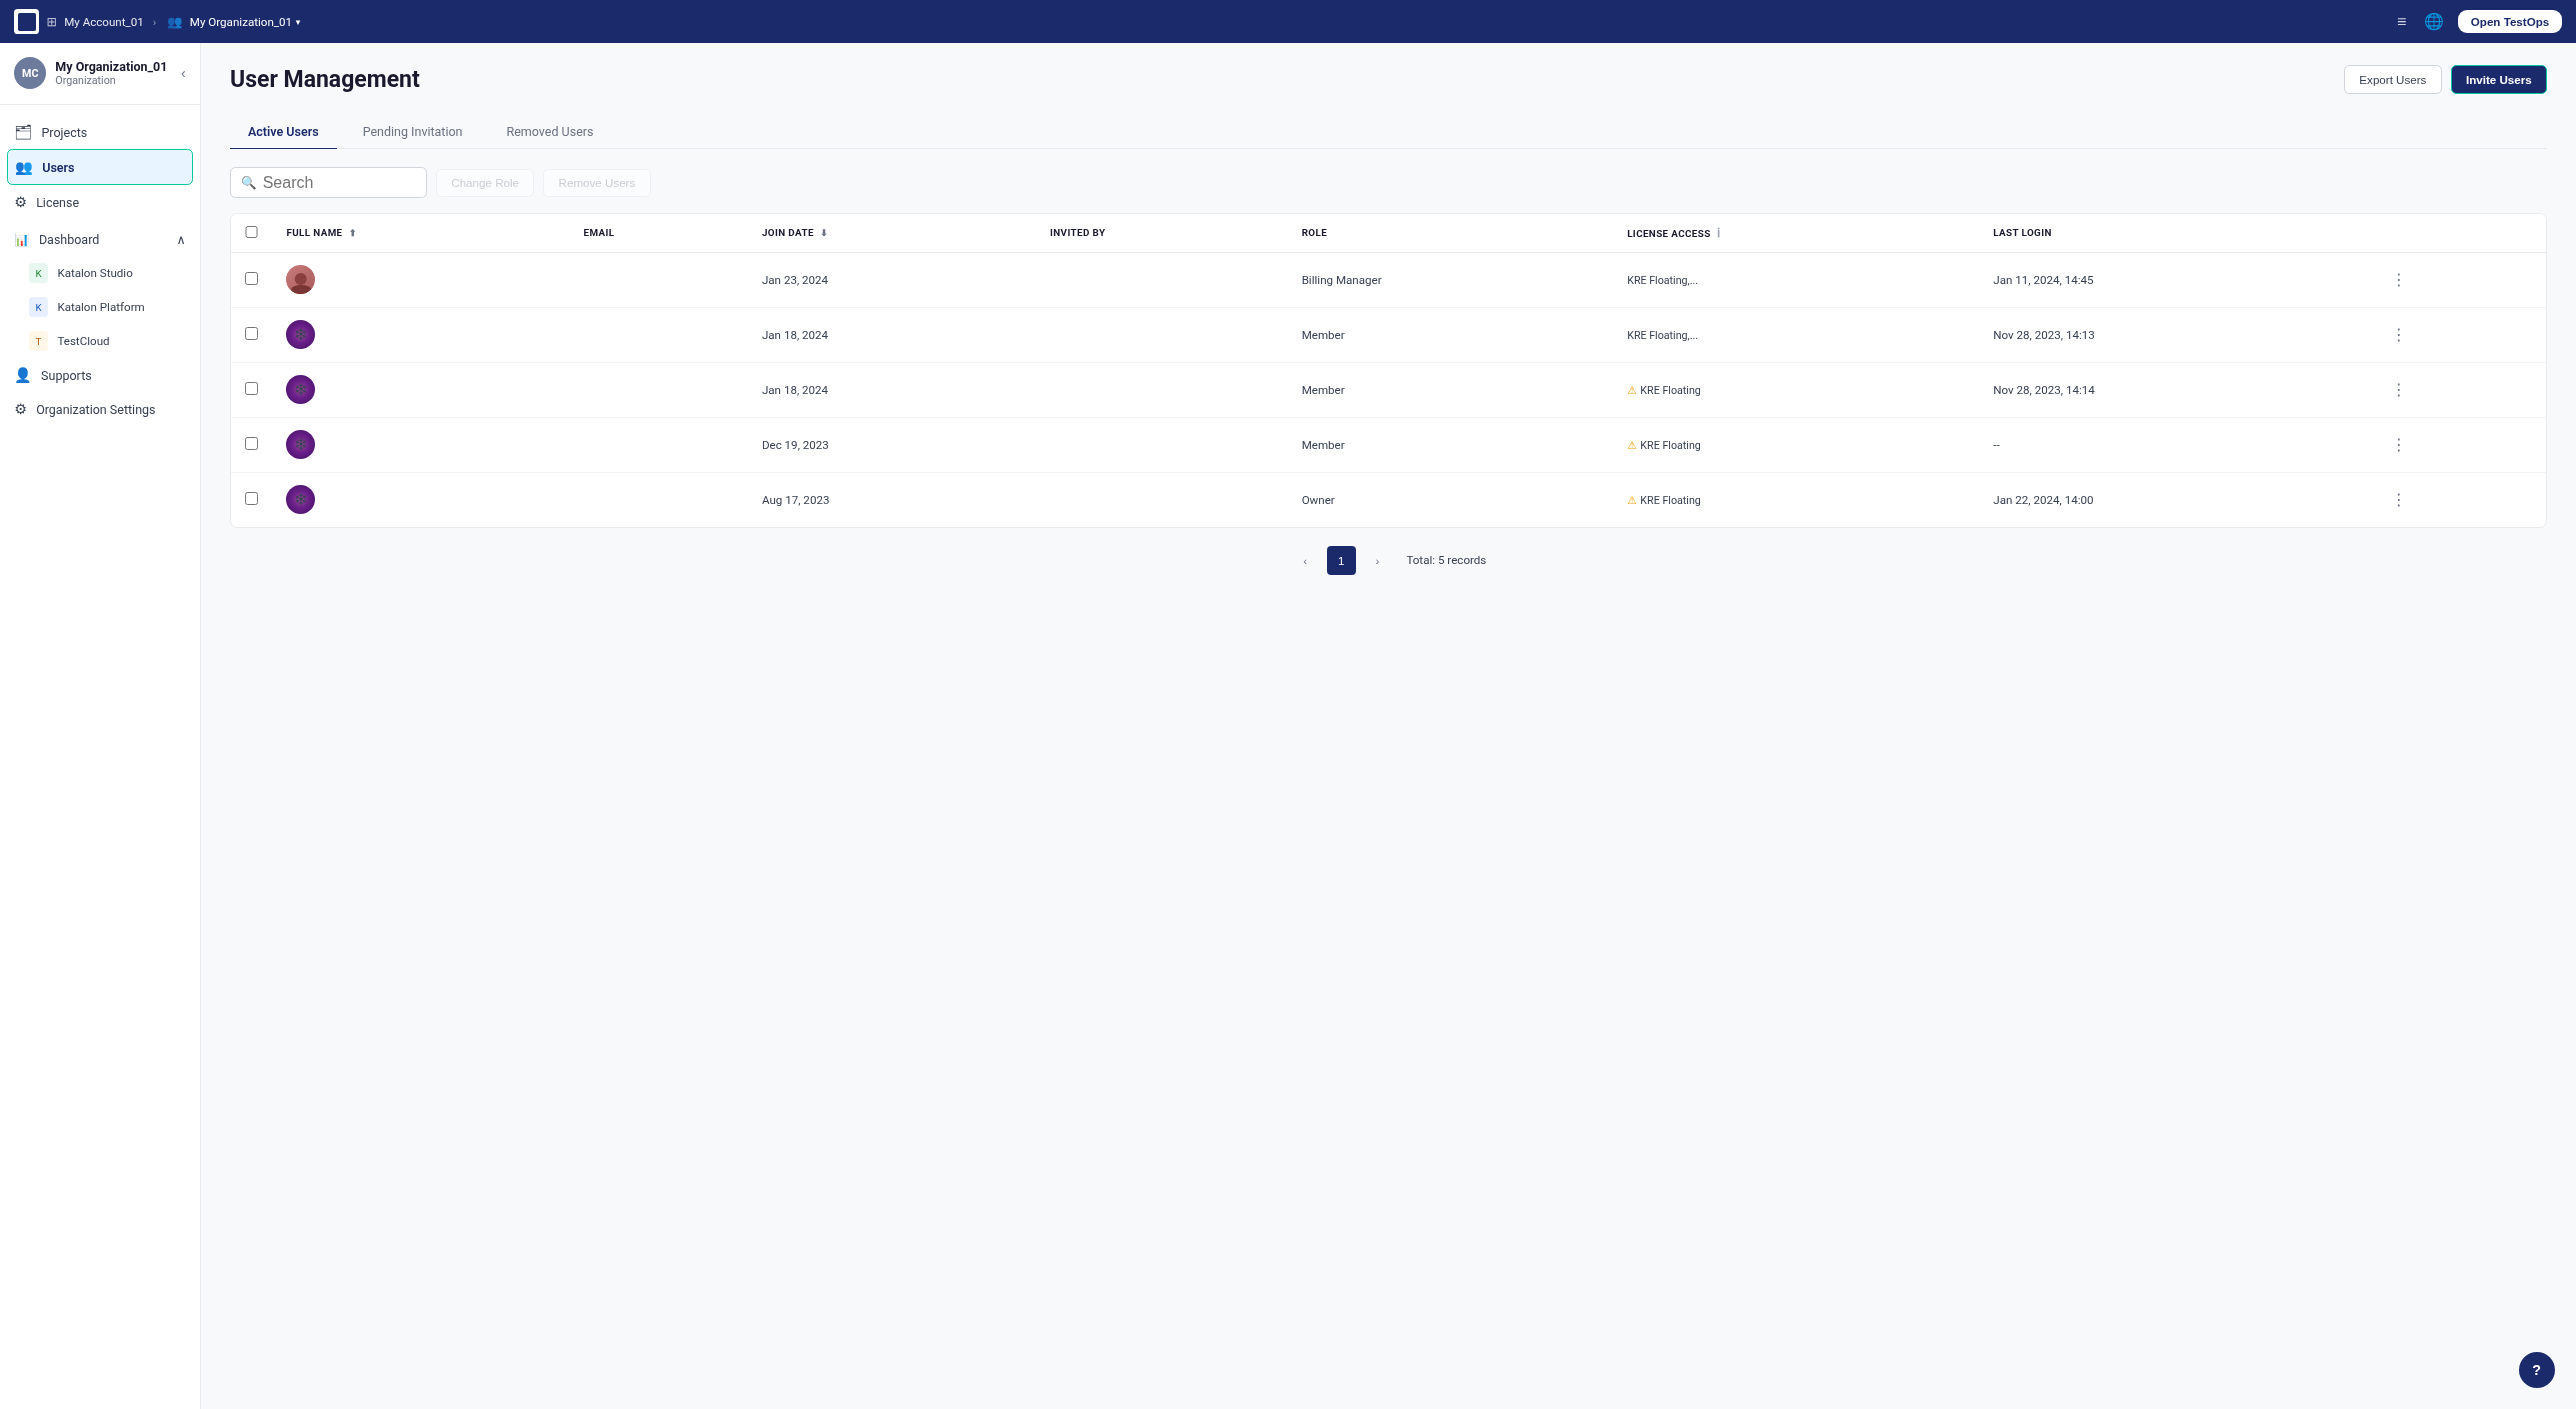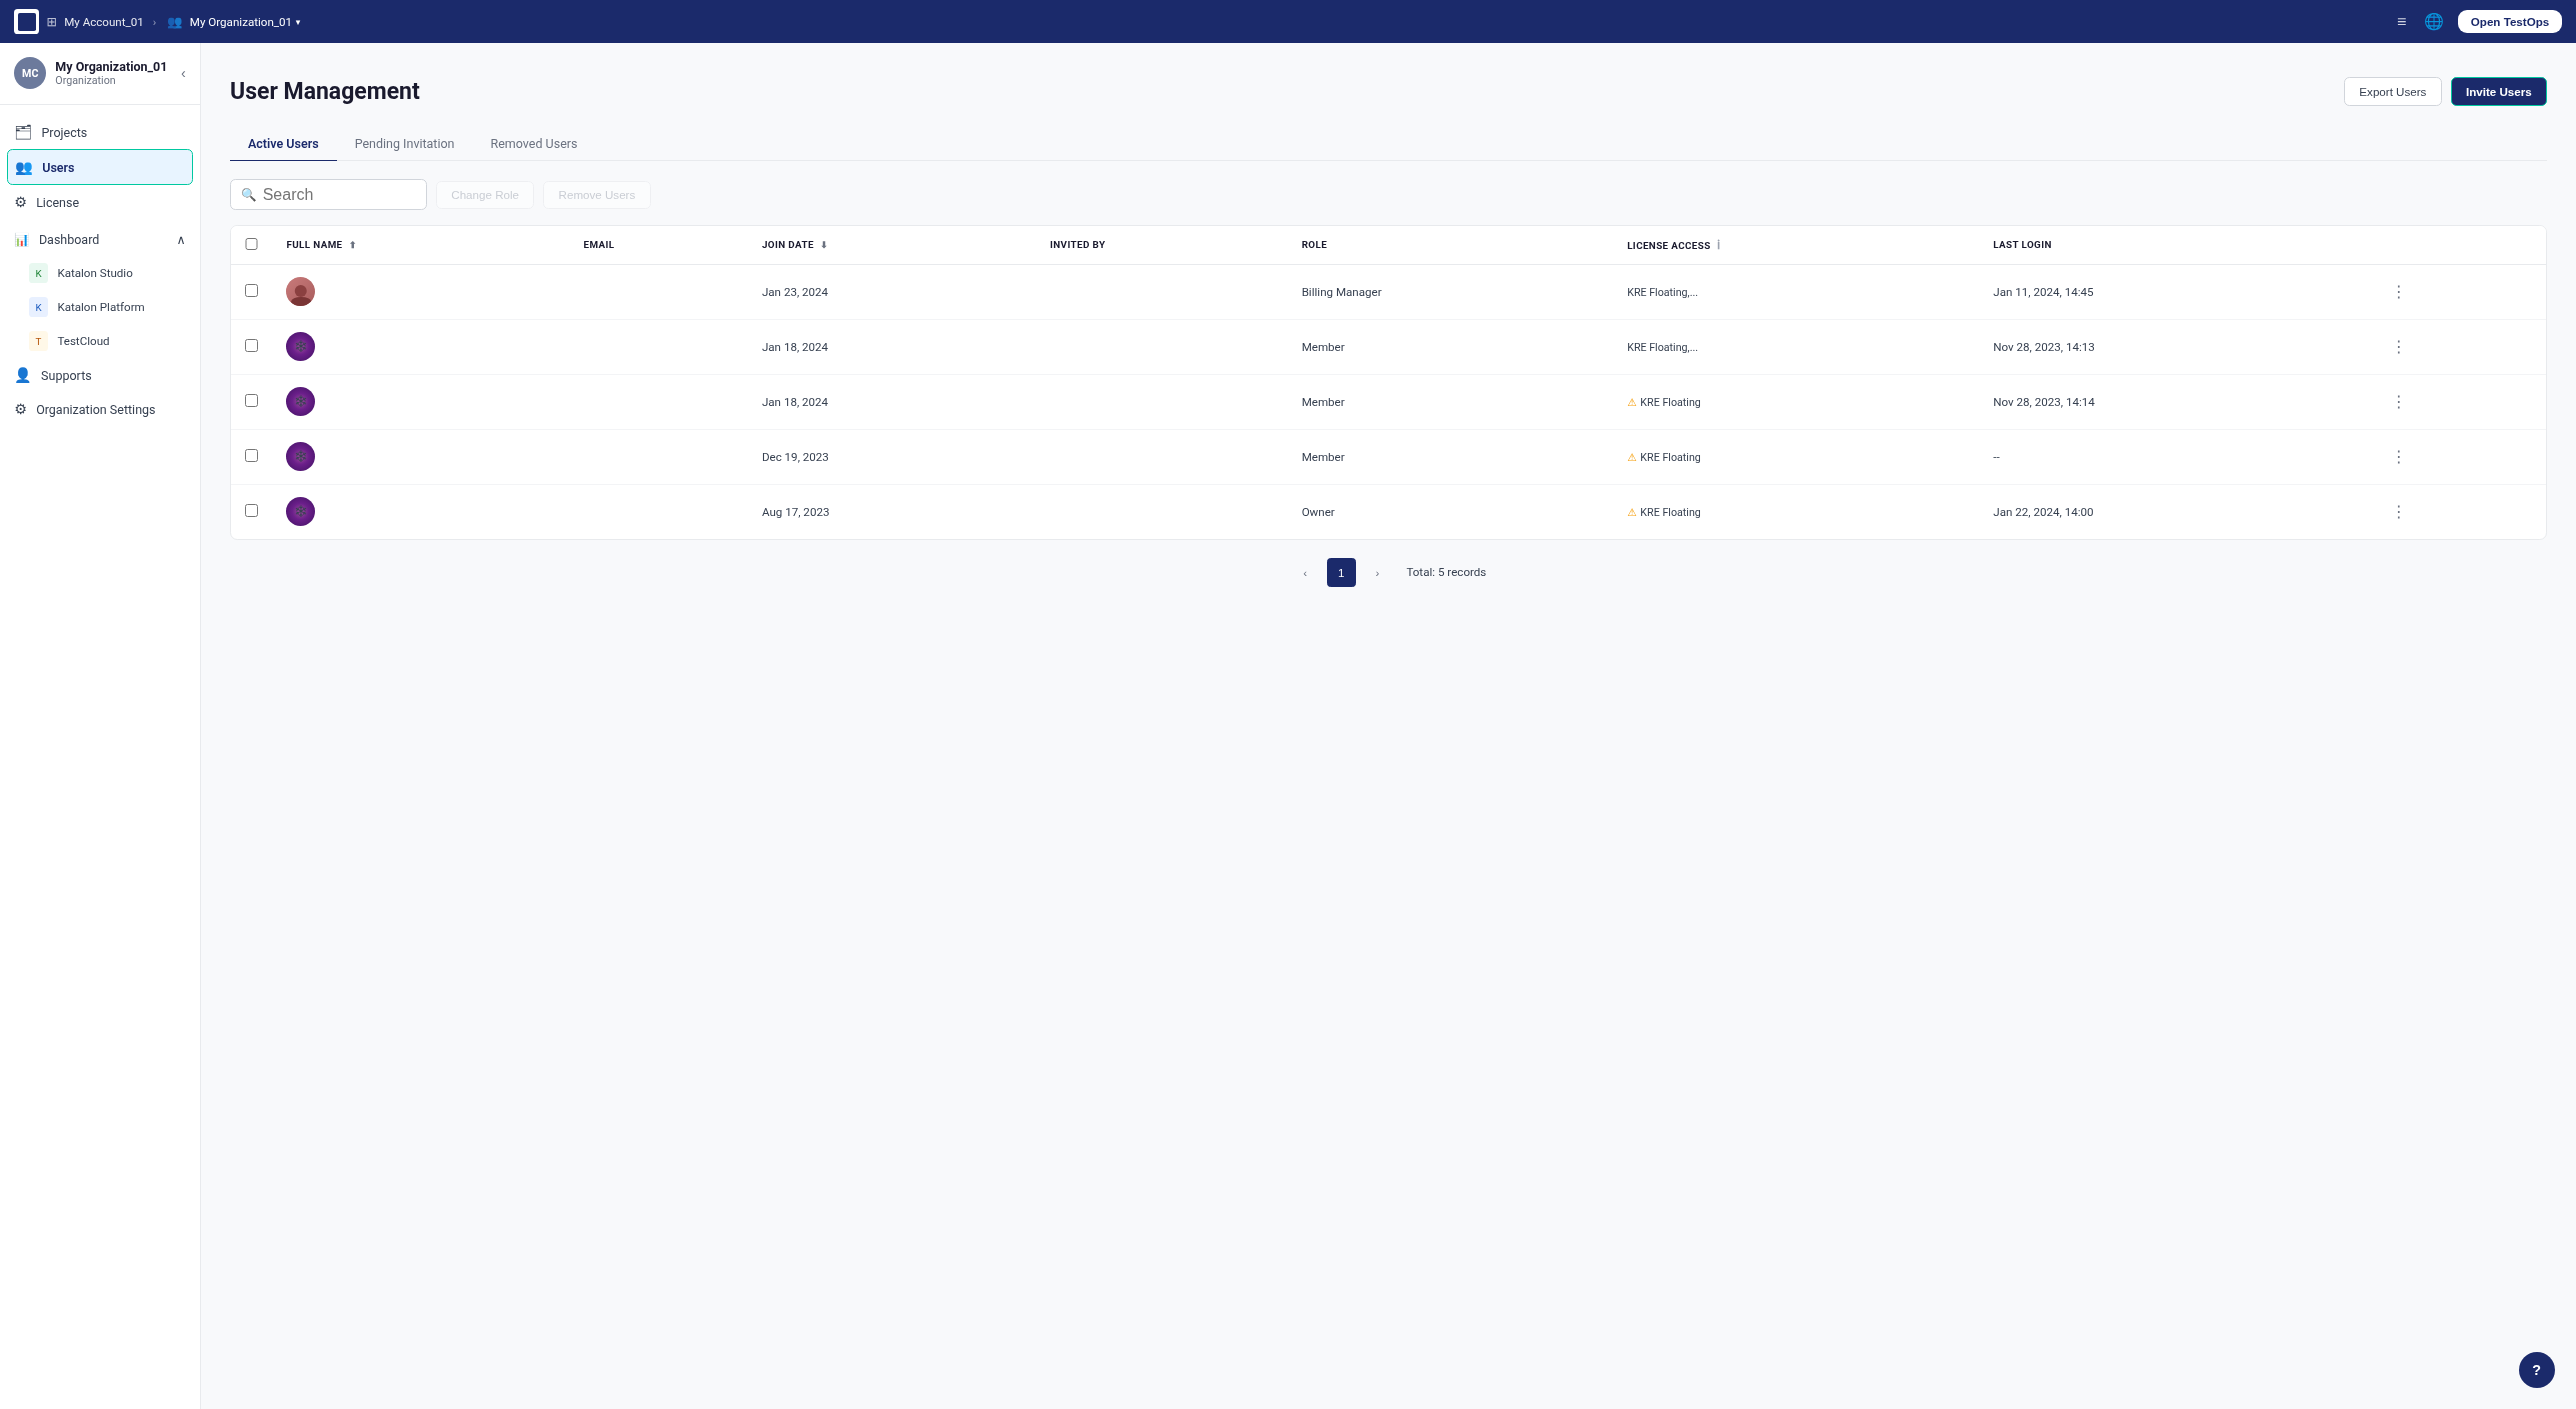--- a/index.html
+++ b/index.html
@@ -58,28 +58,28 @@
     .dashboard-sub { padding-left: 7.2px; }
     .dashboard-sub-item { display: flex; align-items: center; gap: 9px; padding: 7.2px 14.3px 7.2px 21.5px; cursor: pointer; color: #374151; font-size: 11.6px; }
     .sub-icon { width: 19.7px; height: 19.7px; border-radius: 3.6px; display: flex; align-items: center; justify-content: center; font-size: 10.7px; flex-shrink: 0; }
     .sub-icon.green { background: #e8f8f0; }
     .sub-icon.blue { background: #e8f0ff; }
     .sub-icon.yellow { background: #fff8e8; }
 
     
     .main-content { flex: 1; overflow-y: auto; padding: 21.5px 29px; background: #f8f9fb; }
 
-    .page-header { display: flex; align-items: center; justify-content: space-between; margin-bottom: 21.5px; margin-top: 12px; }
+    .page-header { display: flex; align-items: center; justify-content: space-between; margin-bottom: 21.5px; }
     .page-title { font-size: 23px; font-weight: 700; color: #1a1a2e; }
     .header-actions { display: flex; gap: 9px; }
     .export-btn { background: white; color: #374151; border: 0.9px solid #d1d5db; border-radius: 5.4px; padding: 7.2px 14.3px; font-size: 11.6px; font-weight: 500; cursor: pointer; }
     .invite-btn { background: #1b2a6b; color: white; border: 1.8px solid #00c8a0; border-radius: 5.4px; padding: 7.2px 14.3px; font-size: 11.6px; font-weight: 600; cursor: pointer; }
 
     
-    .tabs { display: flex; gap: 0; border-bottom: 0.9px solid #e8eaed; margin-bottom: 18px; }
+    .tabs { display: flex; gap: 8px; border-bottom: 0.9px solid #e8eaed; margin-bottom: 18px; }
     .tab { padding: 9px 18px; cursor: pointer; font-size: 12.5px; color: #6b7280; border-bottom: 1.8px solid transparent; margin-bottom: -0.9px; }
     .tab.active { color: #1b2a6b; border-bottom-color: #1b2a6b; font-weight: 600; }
 
     
     .toolbar { display: flex; align-items: center; gap: 9px; margin-bottom: 14.3px; }
     .search-box { display: flex; align-items: center; gap: 5.4px; background: white; border: 0.9px solid #d1d5db; border-radius: 5.4px; padding: 5.4px 10.7px; width: 197px; }
     .search-box input { border: none; outline: none; font-size: 16px; color: #6b7280; width: 100%; background: transparent; }
     .search-icon-char { color: #9ca3af; font-size: 12.5px; }
     .toolbar-btn { background: white; color: #9ca3af; border: 0.9px solid #e5e7eb; border-radius: 5.4px; padding: 6.3px 14.3px; font-size: 11.6px; cursor: pointer; }
     .toolbar-btn.disabled { opacity: 0.5; cursor: not-allowed; }

